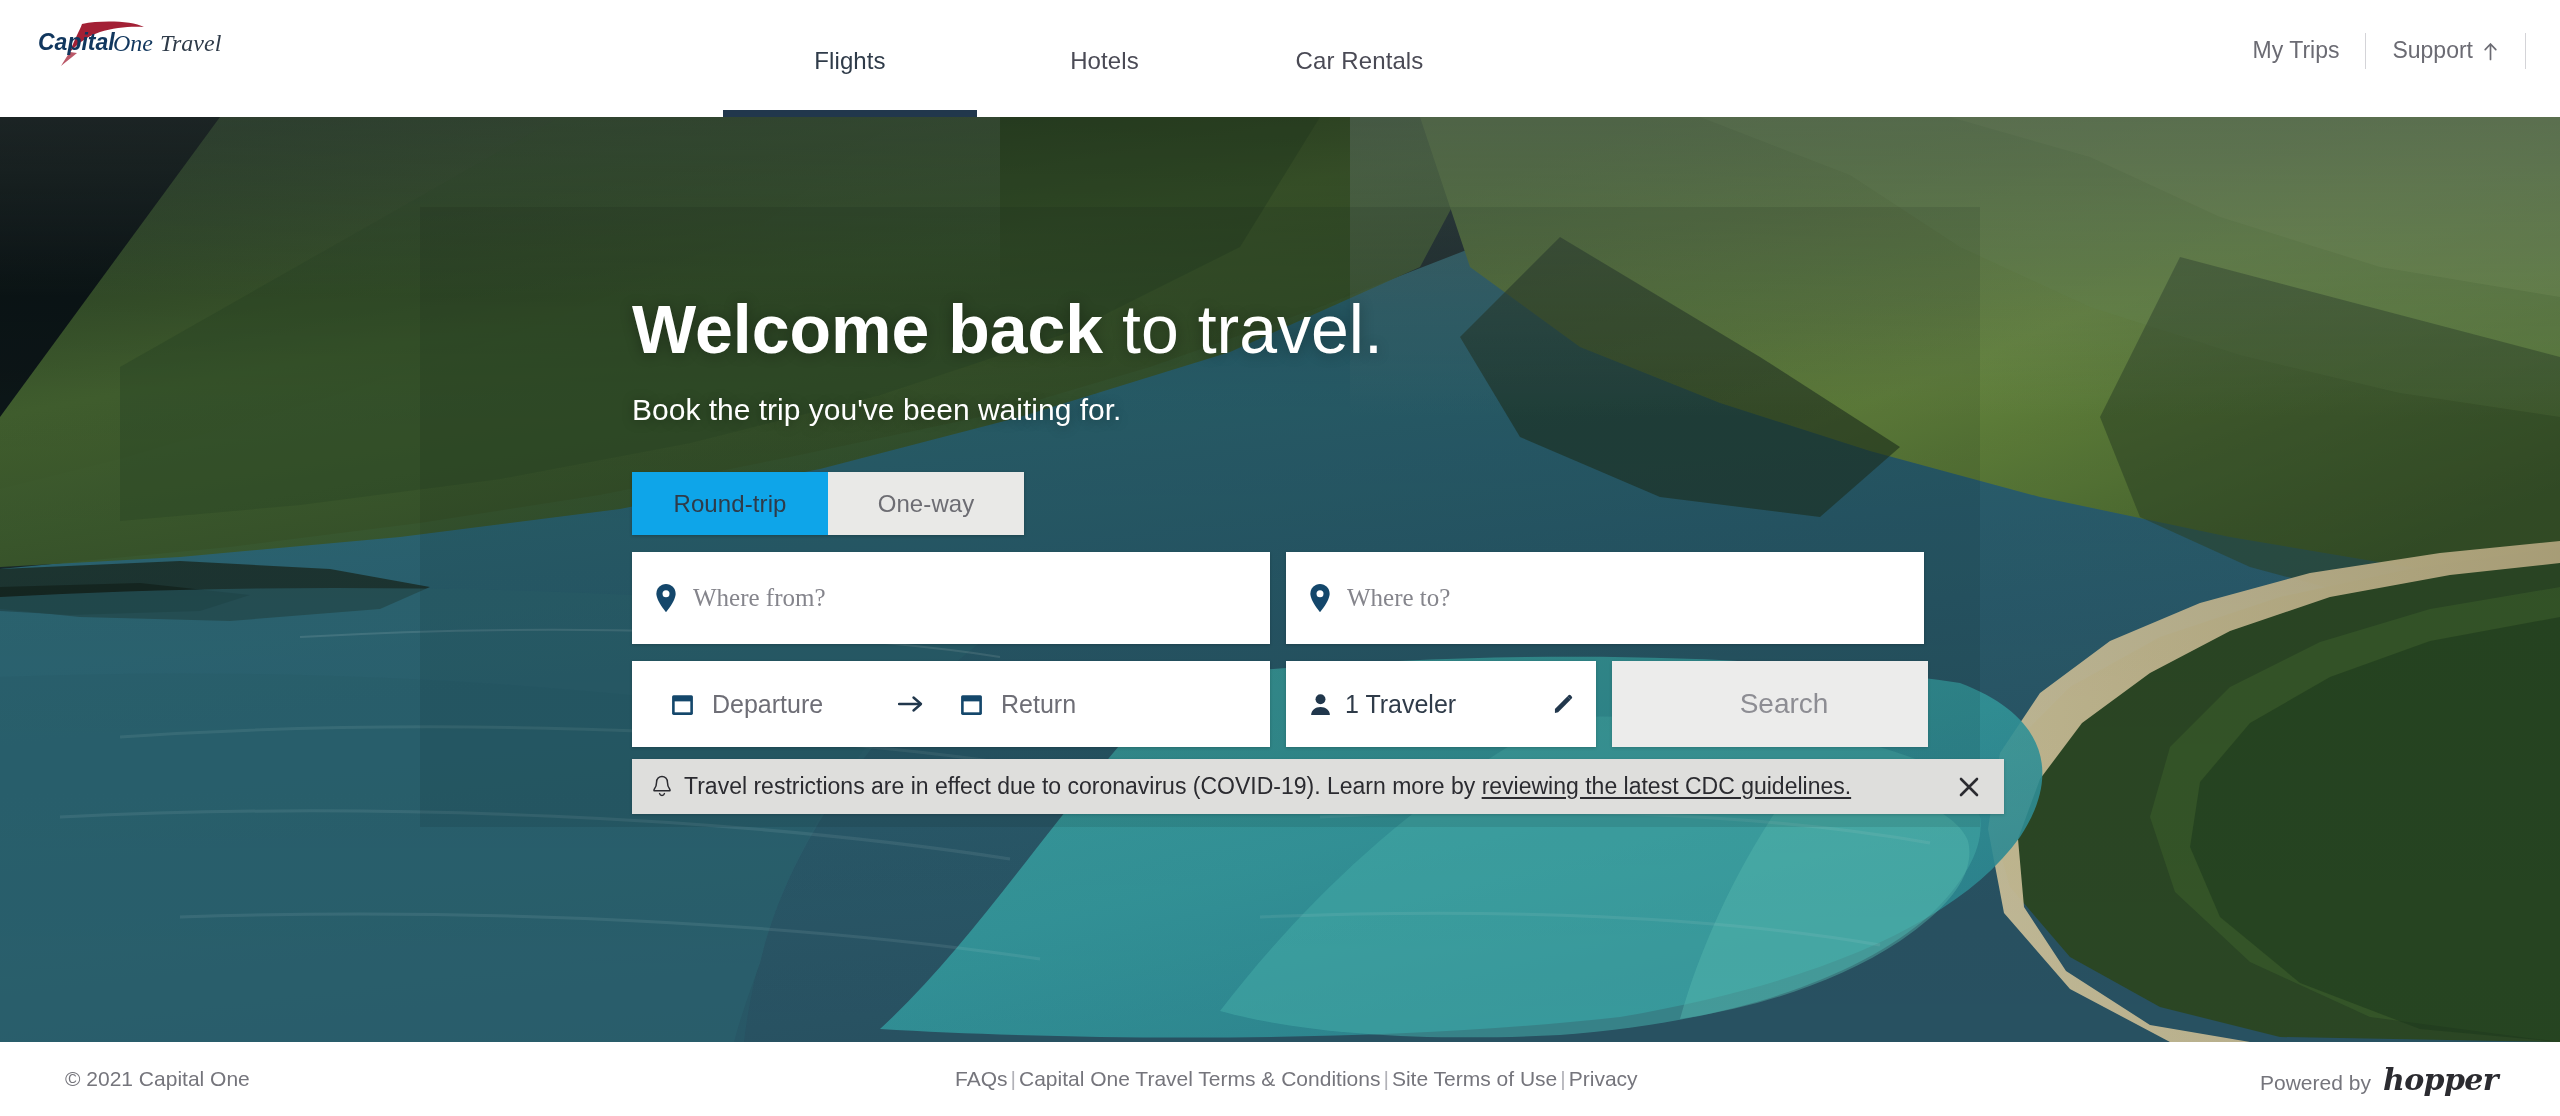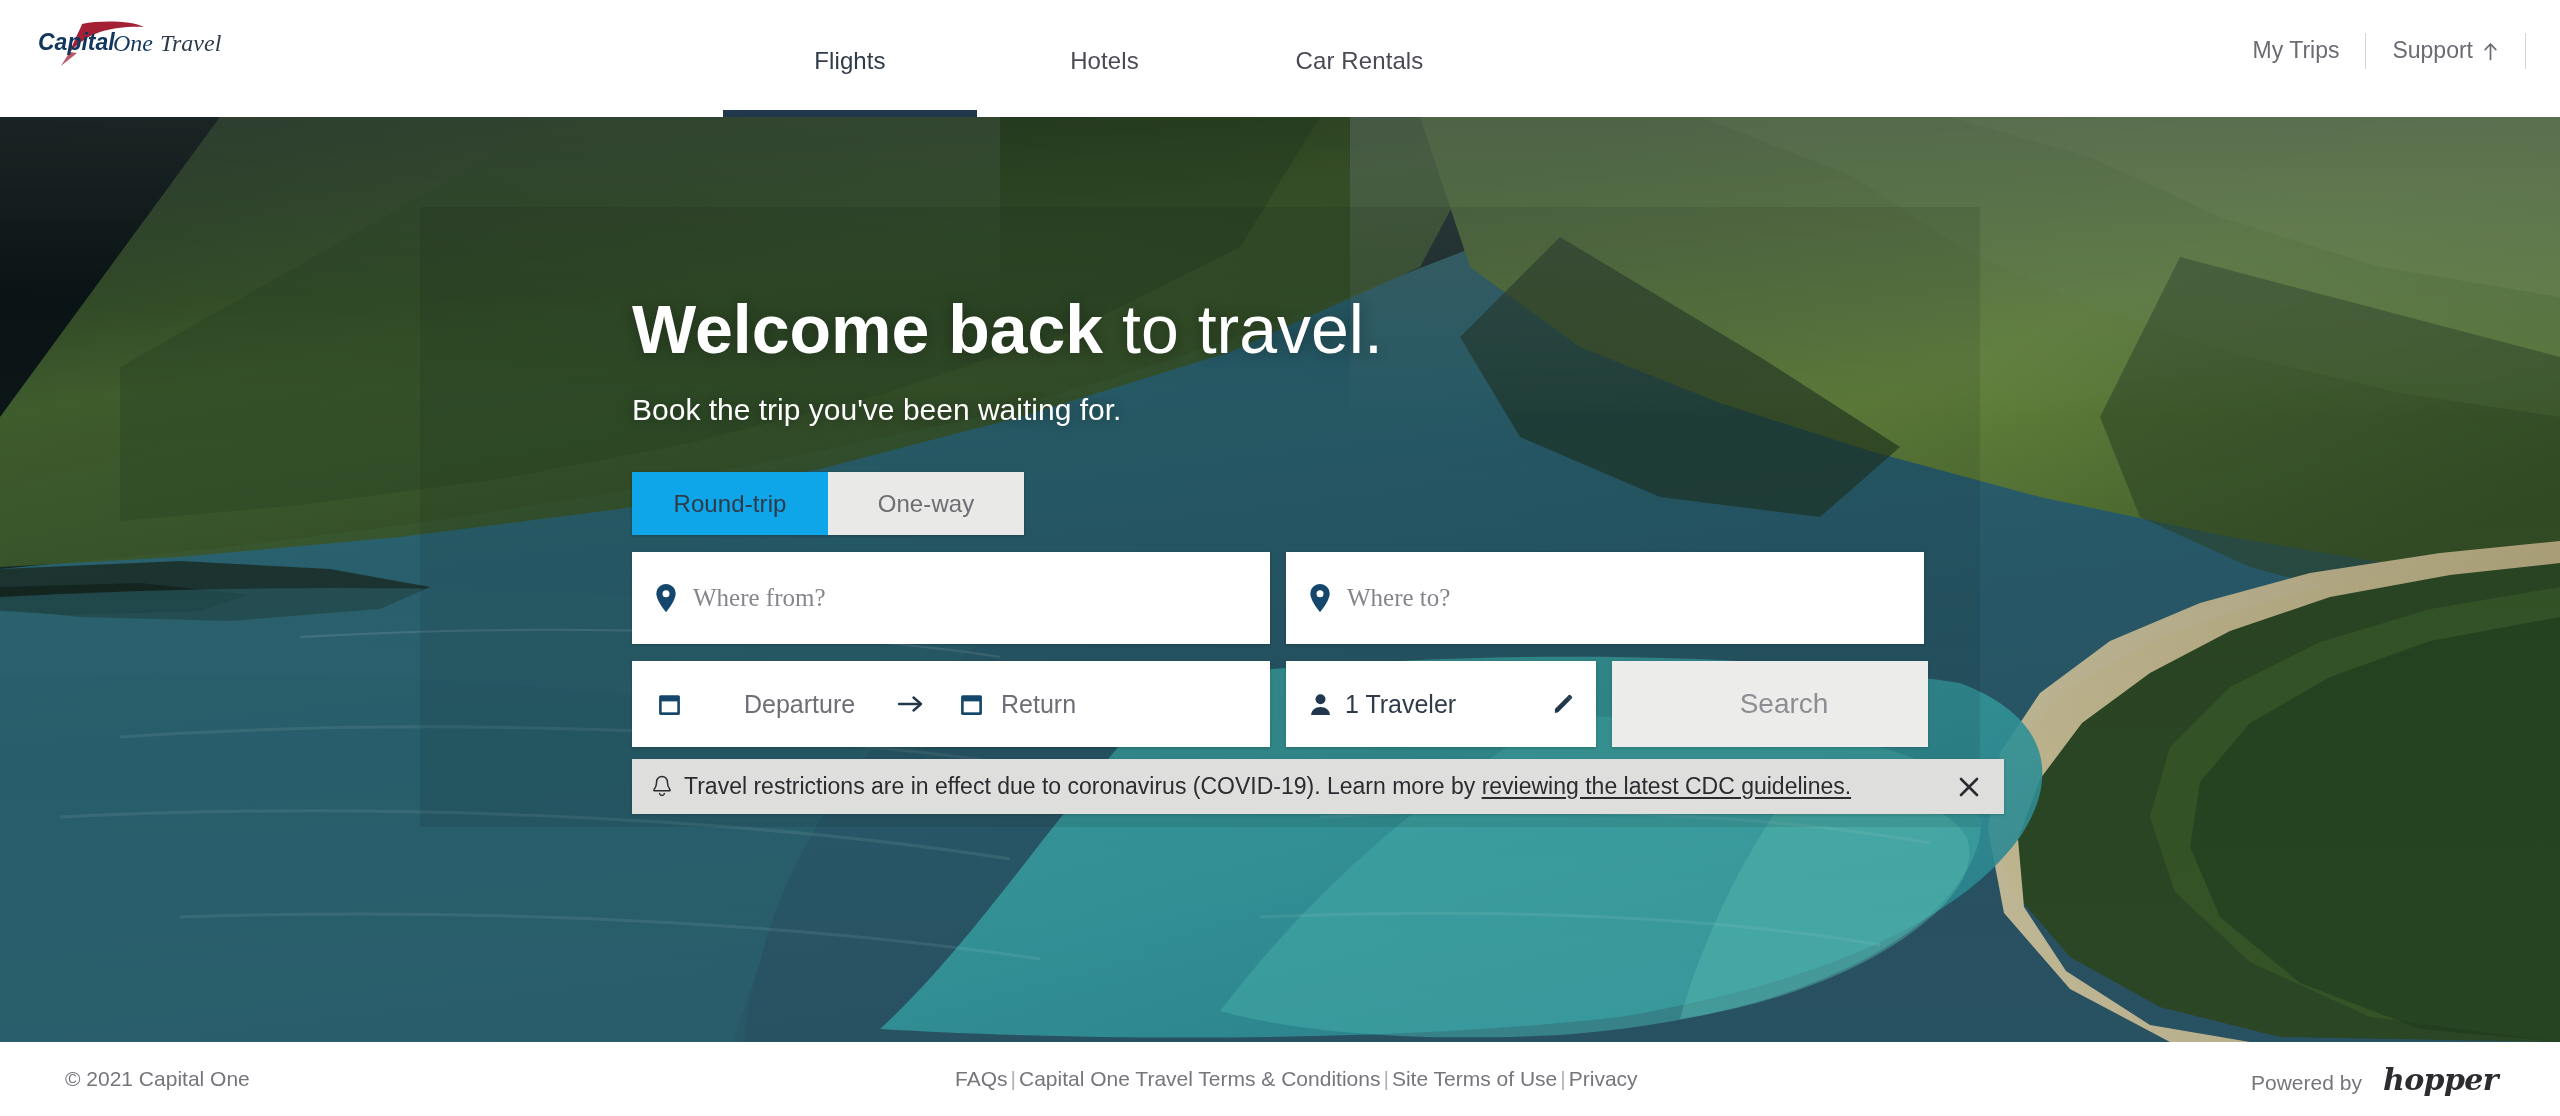--- a/index.html
+++ b/index.html
@@ -116,21 +116,21 @@
   .pin { width: 22px; height: 28px; margin-right: 16px; flex: none; }
   .ph { font-size: 25px; color: #85858c; }
 
   .row2 { display: flex; gap: 16px; margin-top: 17px; }
   .dates {
     width: 638px; height: 86px; background: #fff;
     display: flex; align-items: center;
     box-shadow: 0 1px 3px rgba(0,0,0,.20); cursor: pointer;
   }
   .date-seg { display: flex; align-items: center; }
-  .date-seg.dep { width: 253px; padding-left: 25px; gap: 45px; }
+  .date-seg.dep { width: 253px; padding-left: 38px; }
   .date-arrow { width: 52px; display: flex; justify-content: center; align-items: center; }
   .date-seg.ret { padding-left: 22px; }
   .cal { width: 25px; height: 25px; margin-right: 17px; flex: none; }
   .d-lbl { font-size: 25px; color: #6e6e76; }
 
   .travelers {
     width: 310px; height: 86px; background: #fff;
     display: flex; align-items: center; padding: 0 22px 0 24px;
     box-shadow: 0 1px 3px rgba(0,0,0,.20); cursor: pointer;
   }
@@ -175,21 +175,21 @@
     font-size: 21px; color: #75757c; white-space: nowrap;
   }
   .f-center {
     position: absolute; left: 955px; top: 50%; transform: translateY(-50%);
     font-size: 21px; color: #75757c; white-space: nowrap;
   }
   .f-center span.sep { color: #b2b2b8; padding: 0 3px; }
   .f-center a { color: #75757c; text-decoration: none; cursor: pointer; }
   .f-right {
     position: absolute; right: 62px; top: 50%; transform: translateY(-50%);
-    display: flex; align-items: baseline; gap: 21px; white-space: nowrap;
+    display: flex; align-items: baseline; gap: 12px; white-space: nowrap;
   }
   .pb { font-size: 21px; color: #75757c; }
   .hopper {
     font-family: "DejaVu Serif", serif;
     font-size: 30px; font-weight: 700; font-style: italic;
     color: #2b2b30; letter-spacing: -.6px;
   }
 </style>
 </head>
 <body>

